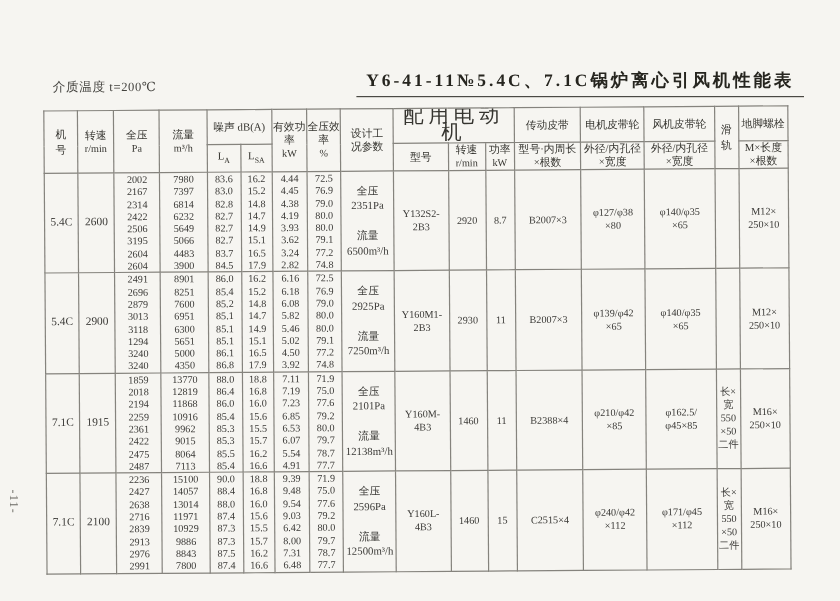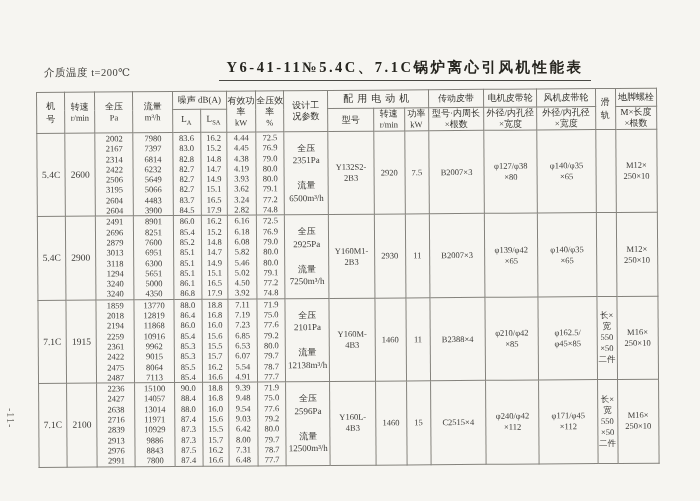--- a/index.html
+++ b/index.html
@@ -7,21 +7,21 @@
     width:700px;height:501px;position:relative;overflow:hidden;
     background:#f6f5f1;
     font-family:"Liberation Serif","DejaVu Serif",serif;
     color:#3b3a37;
   }
   .note{
     position:absolute;left:44px;top:66px;font-size:10.5px;color:#44433f;
     letter-spacing:0.5px;
   }
   .title{
-    position:absolute;left:140px;right:30px;top:58px;text-align:center;text-decoration:underline;
+    position:absolute;left:140px;right:30px;top:58px;text-align:right;text-decoration:underline;
   }
   .title span{
     display:inline-block;font-size:14.5px;font-weight:bold;color:#26251f;
     letter-spacing:2.5px;border-bottom:1.5px solid #4a4944;padding:0 8px 3px 8px;
     white-space:nowrap;
   }
   .pageno{
     position:absolute;left:2px;top:388px;width:16px;height:56px;
     font-size:10px;color:#6a6963;text-align:center;
     transform:rotate(90deg);transform-origin:center center;
@@ -33,21 +33,21 @@
   }
   table{border-collapse:collapse;table-layout:fixed;width:100%;}
   th,td{
     border:1px solid #85837d;padding:0;text-align:center;vertical-align:middle;
     overflow:hidden;
   }
   th{font-weight:normal;font-size:9px;color:#35342f;line-height:11px;}
   th .unit{font-size:8.5px;}
   thead tr.h1 th{height:17px;}
   thead tr.h2 th{height:21px;}
-  th.motor-group span{font-size:10px;letter-spacing:4px;font-family:Liberation Mono, monospace;}
+  th.motor-group span{font-size:17px;letter-spacing:4px;}
   th .vwrap{width:1.1em;margin:0 auto;word-break:break-all;line-height:13px;}
   sub{font-size:6.5px;}
   tbody tr{height:83px;}
   td{font-size:8.5px;color:#3b3a37;}
   .stack{display:flex;flex-direction:column;justify-content:center;height:100%;}
   .stack div{line-height:10.3px;min-height:10.3px;white-space:nowrap;}
   td.c-mno,td.c-speed{font-size:9.5px;}
   td.c-design .stack div{line-height:12.5px;min-height:12.5px;font-size:9px;}
   td.c-model .stack div,
   td.c-anchor .stack div,
@@ -255,21 +255,21 @@
               <div>2B3</div>
             </div>
           </td>
           <td class="c-small">
             <div class="stack">
               <div>2920</div>
             </div>
           </td>
           <td class="c-small">
             <div class="stack">
-              <div>7.5</div>
+              <div>8.7</div>
             </div>
           </td>
           <td class="c-belt">
             <div class="stack">
               <div>B2007×3</div>
             </div>
           </td>
           <td class="c-pulley">
             <div class="stack">
               <div>φ127/φ38</div>

